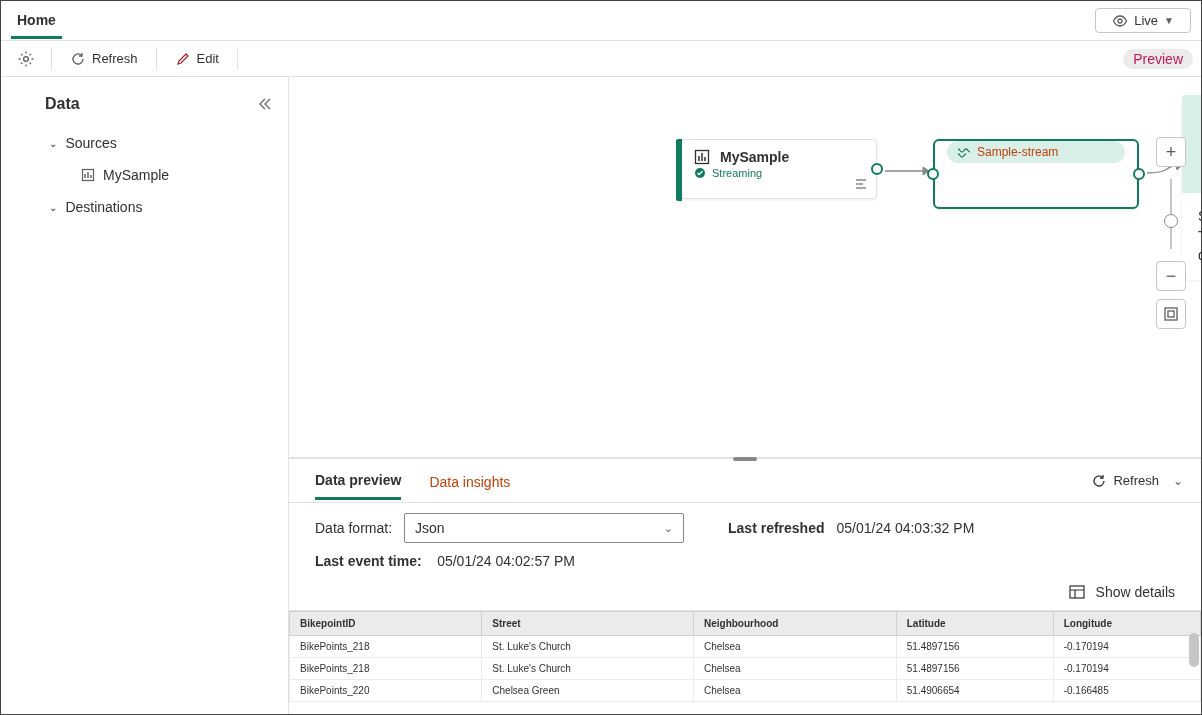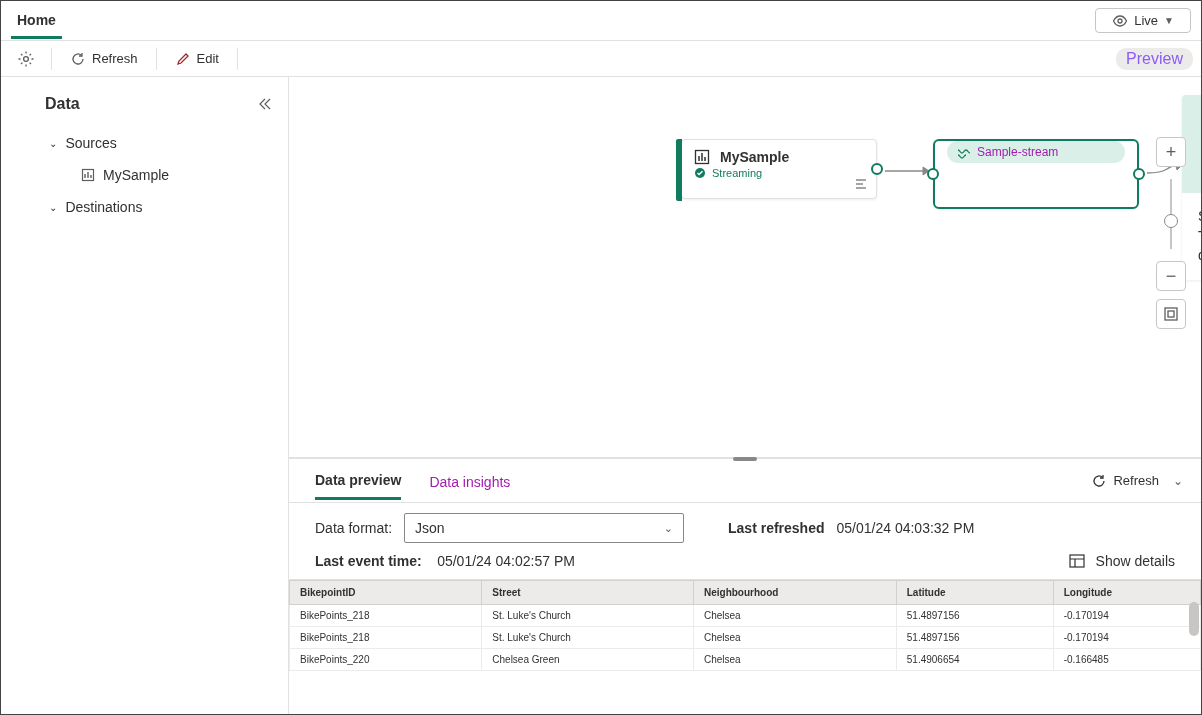--- a/index.html
+++ b/index.html
@@ -7,66 +7,66 @@
   
   .tabrow { display:flex; align-items:center; border-bottom:1px solid #e1e1e1; padding:0 10px; height:40px; justify-content:space-between;}
   .tab-home { font-weight:600; font-size:14px; padding:10px 6px 8px 6px; border-bottom:3px solid #0f7b5f; }
   .live-btn { display:flex; align-items:center; gap:6px; border:1px solid #c8c6c4; border-radius:4px; padding:4px 16px; cursor:pointer; font-size:13px;}
   
   .toolbar { display:flex; align-items:center; height:36px; border-bottom:1px solid #e1e1e1; padding:0 8px; gap:4px; justify-content:space-between;}
   .toolbar-left{display:flex;align-items:center;gap:4px;}
   .tool-btn { display:flex; align-items:center; gap:6px; padding:6px 10px; cursor:pointer; font-size:13px; border-radius:2px;}
   .gear-btn{padding:6px 8px;}
   .divider { width:1px; height:22px; background:#e1e1e1; margin:0 4px;}
-  .preview-pill{background:#edebe9; color:#8b5cf6; font-size:16px; padding:2px 10px; border-radius:10px;}
+  .preview-pill{background:#edebe9; color:#be185d; font-size:14px; padding:2px 10px; border-radius:10px;}
   
   .main { display:flex; height:calc(100% - 76px);padding-left:28px; }
   
   .sidebar { width:260px; border-right:1px solid #e1e1e1; padding:18px 16px; position:relative;}
   .side-title{font-weight:600; font-size:16px; margin-bottom:14px;}
   .collapse-ic{position:absolute; right:16px; top:20px; color:#605e5c; cursor:pointer;}
   .tree-item{display:flex; align-items:center; gap:8px; padding:8px 4px; cursor:pointer; font-size:14px;}
   .tree-child{padding-left:36px;}
   
   .canvas-col{flex:1; display:flex; flex-direction:column; min-width:0;}
   .canvas{flex:1; position:relative; background:#fff; border-bottom:1px solid #e1e1e1;}
   
   .node-src{position:absolute; left:392px; top:62px; width:196px; height:60px; background:#fff; border:1px solid #e1e1e1; border-radius:4px; box-shadow:0 1px 3px rgba(0,0,0,.08);}
   .node-src-bar{position:absolute;left:-6px;top:-1px;width:6px;height:62px;background:#0f7b5f;border-radius:2px 0 0 2px;}
   .node-src-head{display:flex;align-items:center;gap:10px;padding:9px 12px 2px 12px;font-weight:600;font-size:14px;}
   .node-src-sub{display:flex;align-items:center;gap:6px;padding:0 12px 6px 12px;font-size:11px;color:#0f7b5f;}
   .node-src-menu{position:absolute;right:8px;bottom:8px;color:#8a8886;}
   .port{width:12px;height:12px;border:2px solid #0f7b5f;border-radius:50%;background:#fff;position:absolute;}
   .node-stream{position:absolute;left:644px;top:62px;width:206px;height:70px;background:#fff;border:2px solid #0f7b5f;border-radius:6px;box-shadow:0 1px 3px rgba(0,0,0,.08);}
   .node-stream-title{padding:9px 14px 6px 14px;font-weight:600;font-size:14px;}
-  .stream-pill{margin:0 12px 8px 12px;background:#d9efe7;border-radius:14px;padding:4px 10px;display:flex;align-items:flex-end;gap:6px;font-size:12px;color:#a21caf;}
+  .stream-pill{margin:0 12px 8px 12px;background:#d9efe7;border-radius:14px;padding:4px 10px;display:flex;align-items:center;gap:6px;font-size:12px;color:#c2410c;}
   .node-dest{position:absolute;left:893px;top:18px;width:187px;border-radius:4px;box-shadow:0 1px 3px rgba(0,0,0,.08);overflow:hidden;}
   .dest-top{height:98px;background:#d9efe7;display:flex;align-items:center;justify-content:center;gap:10px;font-size:18px;color:#323130;}
   .dest-bot{background:#fff;padding:14px 16px;font-size:14px;line-height:1.4;}
   
   .conn{position:absolute;stroke:#8a8886;fill:none;}
   
   .zoom{position:absolute;right:14px;top:60px;width:32px;display:flex;flex-direction:column;align-items:center;gap:8px;}
   .zoom-btn{width:30px;height:30px;border:1px solid #c8c6c4;border-radius:4px;display:flex;align-items:center;justify-content:center;cursor:pointer;font-size:18px;color:#605e5c;background:#fff;}
   .zoom-track{width:2px;height:70px;background:#c8c6c4;position:relative;margin:4px 0;}
   .zoom-knob{position:absolute;left:-6px;top:50%;width:14px;height:14px;border:1px solid #8a8886;border-radius:50%;background:#fff;}
   .drag-handle{position:absolute;left:50%;bottom:-4px;transform:translateX(-50%);width:24px;height:4px;background:#8a8886;border-radius:2px;}
   
   .preview{border-top:1px solid #e1e1e1;display:flex;flex-direction:column;height:256px;}
   .ptabs{display:flex;align-items:center;border-bottom:1px solid #e1e1e1;padding:0 18px 0 26px;gap:28px;height:44px;justify-content:space-between;}
   .ptabs-left{display:flex;gap:28px;align-items:center;height:100%;}
-  .ptab{font-size:14px;color:#a21caf;padding:11px 0 9px 0;cursor:pointer;}
+  .ptab{font-size:14px;color:#c2410c;padding:11px 0 9px 0;cursor:pointer;}
   .ptab.active{color:#323130;font-weight:600;border-bottom:3px solid #0f7b5f;}
   .ptabs-right{display:flex;align-items:center;gap:14px;}
   .meta-row{display:flex;align-items:center;padding:10px 26px;gap:16px;justify-content:space-between;flex-wrap:wrap;}
   .meta-left{display:flex;align-items:center;gap:12px;flex-wrap:wrap;}
   .fmt-select{border:1px solid #8a8886;border-radius:2px;padding:6px 10px;width:280px;display:flex;justify-content:space-between;align-items:center;cursor:pointer;font-size:14px;}
   .meta-label{font-size:14px;}
   .meta-sub{padding:0 26px 10px 26px;font-size:14px;display:flex;justify-content:space-between;}
-  .show-details{display:flex;align-items:center;gap:11px;cursor:pointer;}
+  .show-details{display:flex;align-items:center;gap:11px;cursor:pointer;margin-top:31px;}
   
   .tbl-wrap{overflow:auto;border-top:1px solid #e1e1e1;flex:1;position:relative;}
   table{width:100%;border-collapse:collapse;font-size:10px;}
   th{background:#edebe9;text-align:left;font-weight:600;padding:6px 10px;border:1px solid #d2d0ce;}
   td{padding:5px 10px;border:1px solid #edebe9;}
   .scrollbar-stub{position:absolute;right:2px;top:22px;width:10px;height:34px;background:#c8c6c4;border-radius:5px;}
   svg{display:block;}
 </style>
 </head>
 <body>

